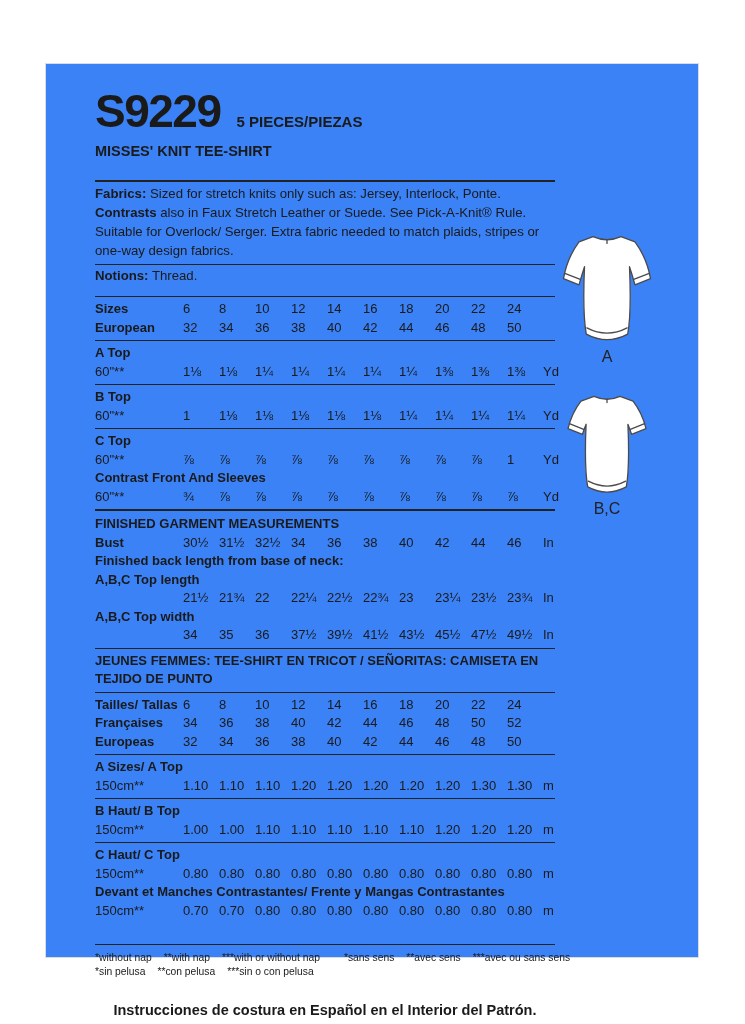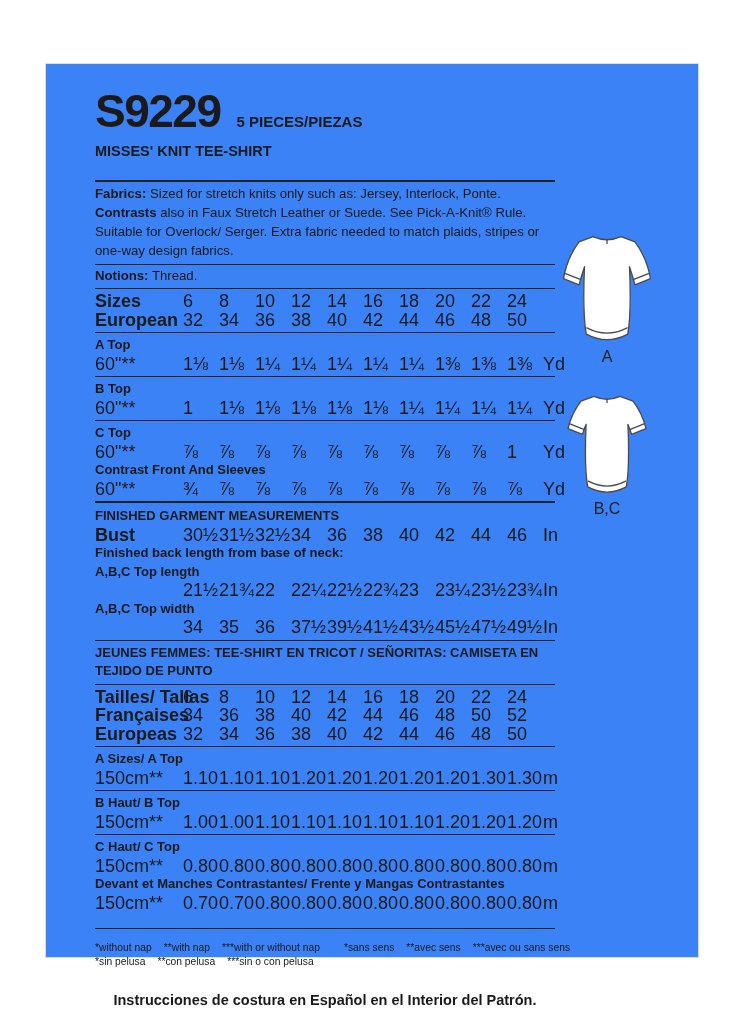--- a/index.html
+++ b/index.html
@@ -11,30 +11,30 @@
     position:absolute;left:45px;top:63px;width:654px;height:895px;
     border:1px solid #dcdcdc;background:#3b82f6;box-sizing:border-box;
   }
   .content{position:absolute;left:49px;top:24px;width:460px;}
   .header-row{display:flex;align-items:baseline;gap:16px;}
   .pat-num{font-size:46px;font-weight:800;letter-spacing:-1.5px;line-height:1;}
   .pieces{font-size:15px;font-weight:600;}
   .title{font-size:14.5px;font-weight:700;margin-top:9px;padding-bottom:21px;border-bottom:2px solid #222;}
   .para{font-size:13.2px;line-height:19px;margin:2px 0 0;padding-bottom:4px;border-bottom:1.5px solid #222;}
   .para b{font-weight:700;}
-  .notions{font-size:13.2px;line-height:18px;margin:2px 0 0;padding-bottom:3px;border-bottom:1.5px solid #222;}
+  .notions{font-size:13.2px;line-height:18px;margin:2px 0 0;padding-bottom:11px;border-bottom:1.5px solid #222;}
   .tbl{margin-top:3px;}
-  .trow{display:grid;grid-template-columns:88px repeat(10,36px) auto;font-size:18px;line-height:18.5px;}
+  .trow{display:grid;grid-template-columns:88px repeat(10,36px) auto;font-size:13px;line-height:18.5px;}
   .trow .lbl{white-space:nowrap;}
   .trow .v{text-align:left;}
   .bold{font-weight:700;}
   .thead-row{font-weight:700;font-size:13px;line-height:18.5px;}
   .rule-after{border-bottom:1.5px solid #222;padding-bottom:3px;margin-bottom:3px;}
   .rule-after-thick{border-bottom:2.5px solid #222;padding-bottom:3px;margin-bottom:4px;}
-  .foot{margin-top:16px;border-top:1.5px solid #222;padding-top:12px;display:flex;justify-content:flex-start;font-size:10.3px;line-height:13.5px;}
+  .foot{margin-top:24px;border-top:1.5px solid #222;padding-top:6px;display:flex;justify-content:flex-start;font-size:10.3px;line-height:13.5px;}
   .foot .grp span{margin-right:12px;white-space:nowrap;}
   .foot .grp.right span{margin-right:0;margin-left:12px;}
   .bottom-note{margin-top:24px;text-align:center;font-weight:700;font-size:14.5px;}
   .illos{position:absolute;left:506px;top:168px;width:110px;}
   .illo{display:block;margin:0 auto;}
   .illo-label{text-align:center;font-size:16px;margin-top:2px;margin-bottom:26px;color:#222;}
   svg path{vector-effect:non-scaling-stroke;}
 </style>
 </head>
 <body>

